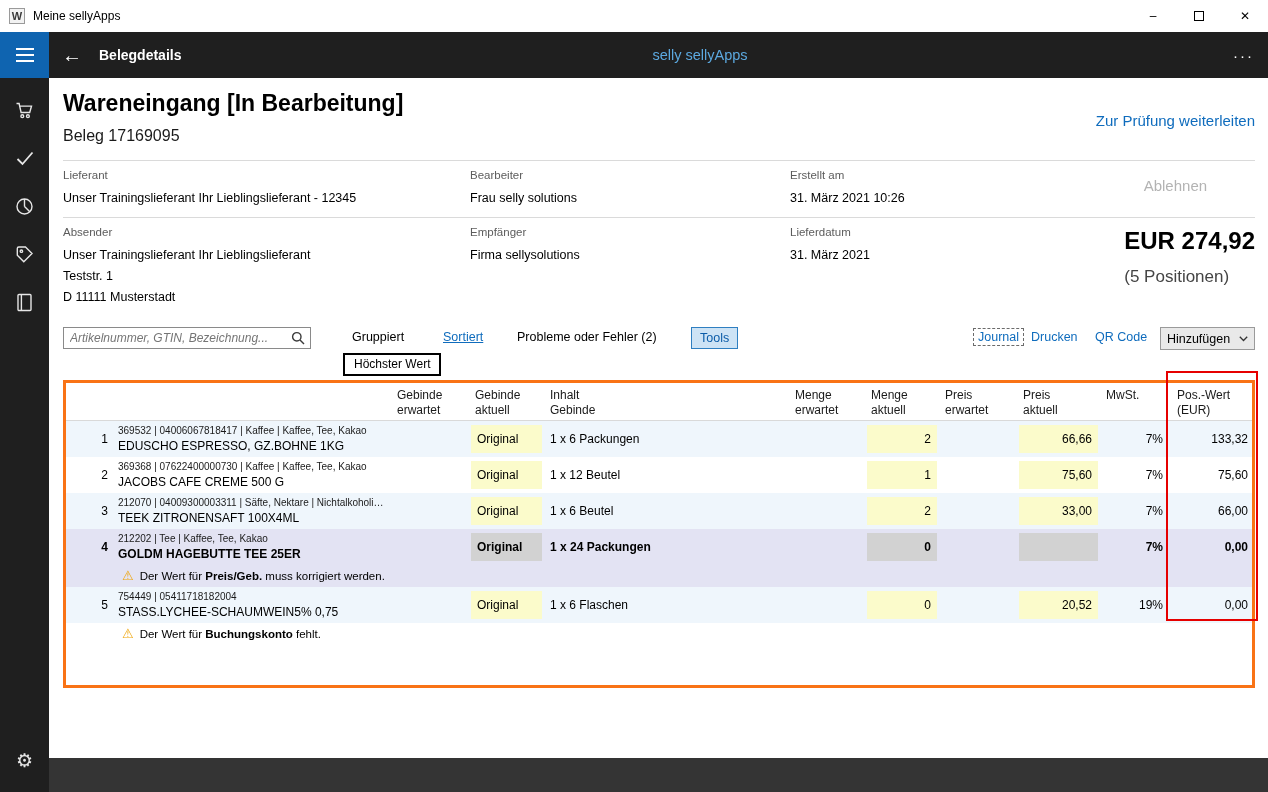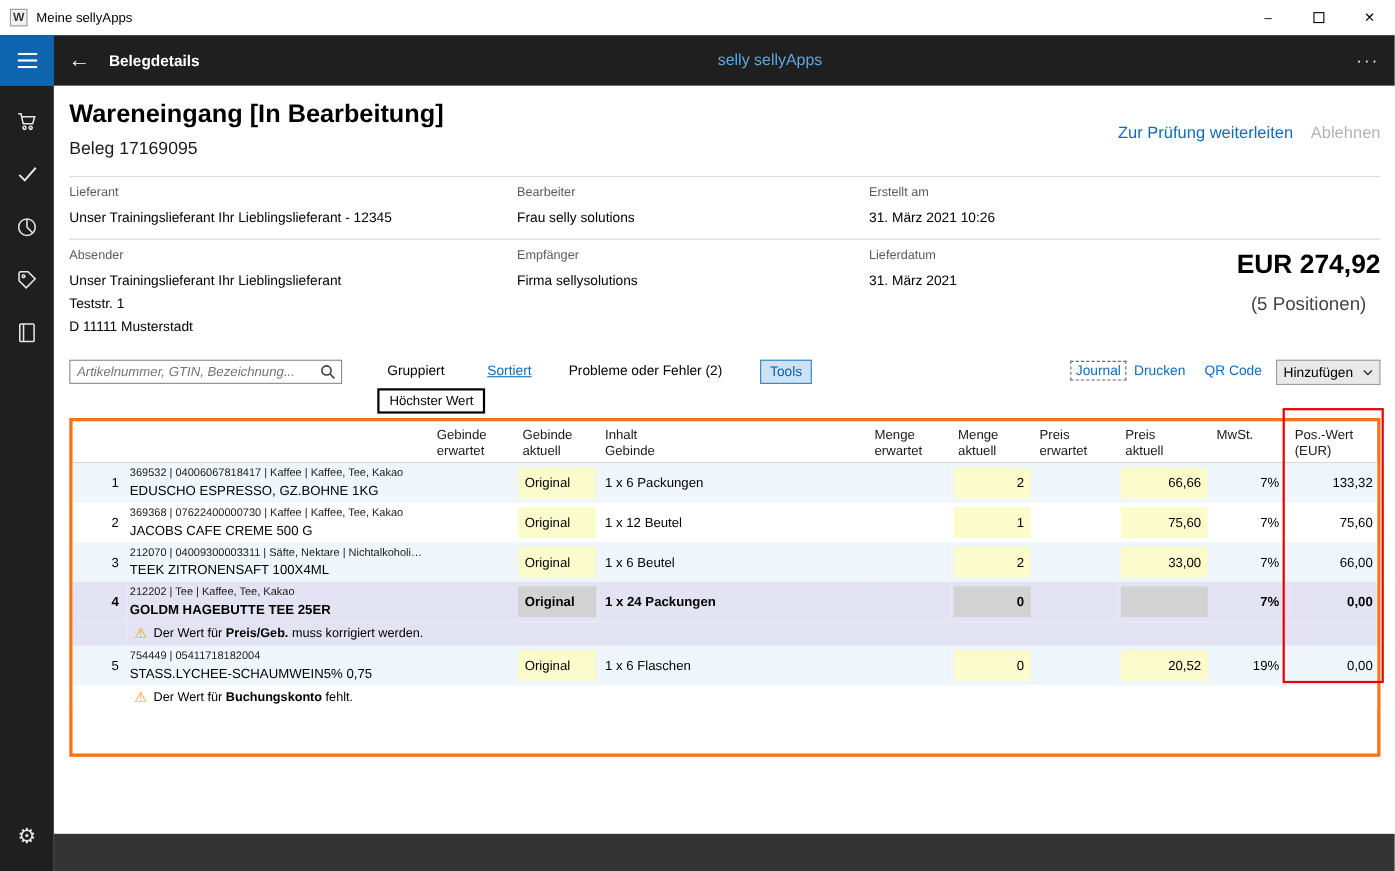--- a/index.html
+++ b/index.html
@@ -28,34 +28,34 @@
   .sidebar { width:49px; background:#1f1f1f; display:flex; flex-direction:column; align-items:center; padding-top:8px; flex:none; }
   .sideicon { width:49px; height:48px; display:flex; align-items:center; justify-content:center; }
   .sideicon.gear { margin-top:auto; margin-bottom:8px; font-size:19px; color:#e6e6e6; }
 
   .main { flex:1; position:relative; background:#fff; }
 
   
   .docheader { position:absolute; left:14px; right:13px; top:12px; height:64px; }
   .doctitle { font-size:23px; font-weight:bold; color:#000; }
   .docsub { font-size:16px; color:#1a1a1a; margin-top:10px; }
-  .docactions { position:absolute; right:0; top:22px; display:flex; gap:16px; align-items:center; }
+  .docactions { position:absolute; right:0; top:22px; display:flex; gap:48px; align-items:center;flex-direction:column; }
   .linkblue { color:#0f6cbd; font-size:15px; text-decoration:none; }
   .linkdisabled { color:#b3b3b3; font-size:15px; }
 
   .divider { position:absolute; left:14px; right:13px; height:1px; background:#dadada; }
   .div1 { top:82px; } .div2 { top:139px; }
 
   
   .inforow { position:absolute; left:14px; right:13px; display:flex; }
   .info1 { top:91px; } .info2 { top:148px; }
   .icol1 { width:407px; } .icol2 { width:320px; } .icol3 { flex:1; position:relative; }
   .flabel { font-size:11.5px; color:#5c5c5c; }
   .fval { font-size:12.5px; color:#000; margin-top:7px; line-height:21px; }
-  .totalblock { position:absolute; right:0; top:1px; text-align:center;margin-left:20px; }
+  .totalblock { position:absolute; right:0; top:1px; text-align:left;margin-left:20px; }
   .totalamount { font-size:24px; font-weight:bold; color:#000; }
   .totalsub { font-size:17px; color:#444; margin-top:12px; }
 
   
   .toolbar { position:absolute; left:14px; right:13px; top:249px; height:24px; }
   .searchbox { position:absolute; left:0; top:0; width:248px; height:22px; border:1px solid #8a8a8a; background:#fff;
                display:flex; align-items:center; }
   .searchbox input { flex:1; border:none; outline:none; font-family:Liberation Sans, sans-serif; font-style:italic;
                      font-size:12px; color:#767676; padding:0 4px 0 6px; background:transparent; }
   .searchicon { margin-right:5px; display:flex; }

